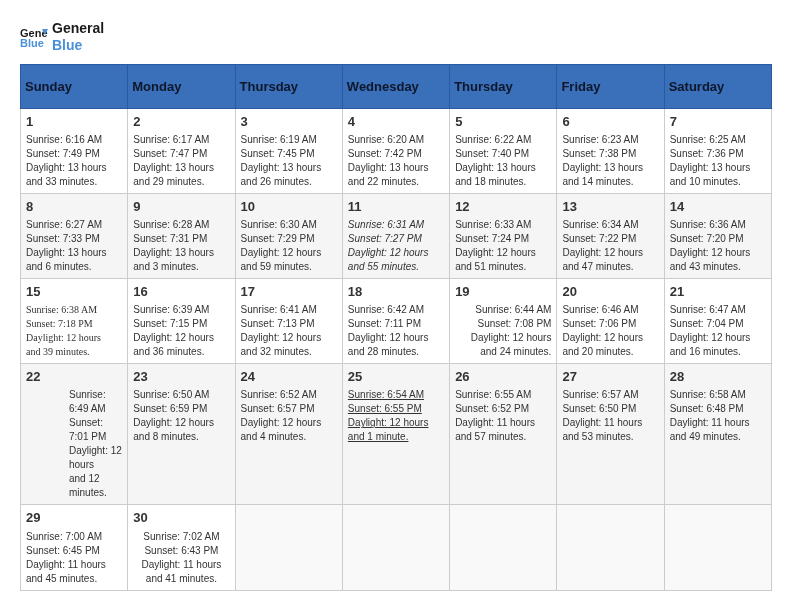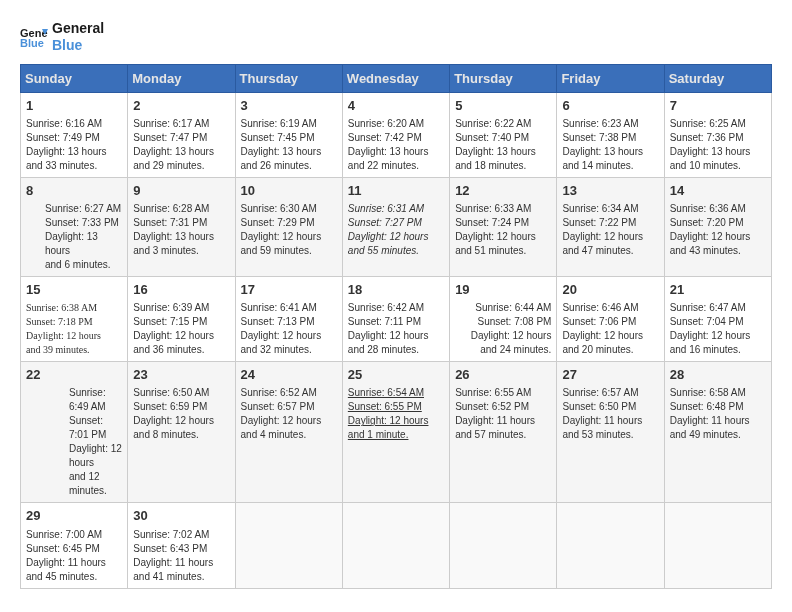--- a/index.html
+++ b/index.html
@@ -35,22 +35,22 @@
       font-size: 16px;
       color: #444;
     }
     table {
       width: 100%;
       border-collapse: collapse;
       font-size: 11px;
     }
     thead tr th {
       background: #3a6fba;
-      color: #e5e5e5;
-      padding: 6px 4px;
+      color: #0f172a;
+      padding: 14px 4px;
       text-align: left;
       font-size: 13px;
       font-weight: bold;
       border: 1px solid #2a5aa0;
     }
     tbody tr td {
       border: 1px solid #ccc;
       vertical-align: top;
       padding: 4px 5px;
       height: 80px;
@@ -159,21 +159,21 @@
           <span class="day-num">7</span>
           <div class="day-info" style="white-space: pre-line;">Sunrise: 6:25 AM
 Sunset: 7:36 PM
 Daylight: 13 hours
 and 10 minutes.</div>
         </td>
       </tr>
       <tr>
         <td>
           <span class="day-num">8</span>
-          <div class="day-info" style="white-space: pre-line; margin-left: 19px;">Sunrise: 6:27 AM
+          <div class="day-info" style="white-space: pre-line;">Sunrise: 6:27 AM
 Sunset: 7:33 PM
 Daylight: 13 hours
 and 6 minutes.</div>
         </td>
         <td>
           <span class="day-num">9</span>
           <div class="day-info" style="white-space: pre-line;">Sunrise: 6:28 AM
 Sunset: 7:31 PM
 Daylight: 13 hours
 and 3 minutes.</div>
@@ -319,21 +319,21 @@
       <tr>
         <td>
           <span class="day-num">29</span>
           <div class="day-info" style="white-space: pre-line;">Sunrise: 7:00 AM
 Sunset: 6:45 PM
 Daylight: 11 hours
 and 45 minutes.</div>
         </td>
         <td>
           <span class="day-num">30</span>
-          <div class="day-info" style="white-space: pre-line;">Sunrise: 7:02 AM
+          <div class="day-info" style="white-space: pre-line; text-align: center;">Sunrise: 7:02 AM
 Sunset: 6:43 PM
 Daylight: 11 hours
 and 41 minutes.</div>
         </td>
         <td class="empty"></td>
         <td class="empty"></td>
         <td class="empty"></td>
         <td class="empty"></td>
         <td class="empty"></td>
       </tr>

